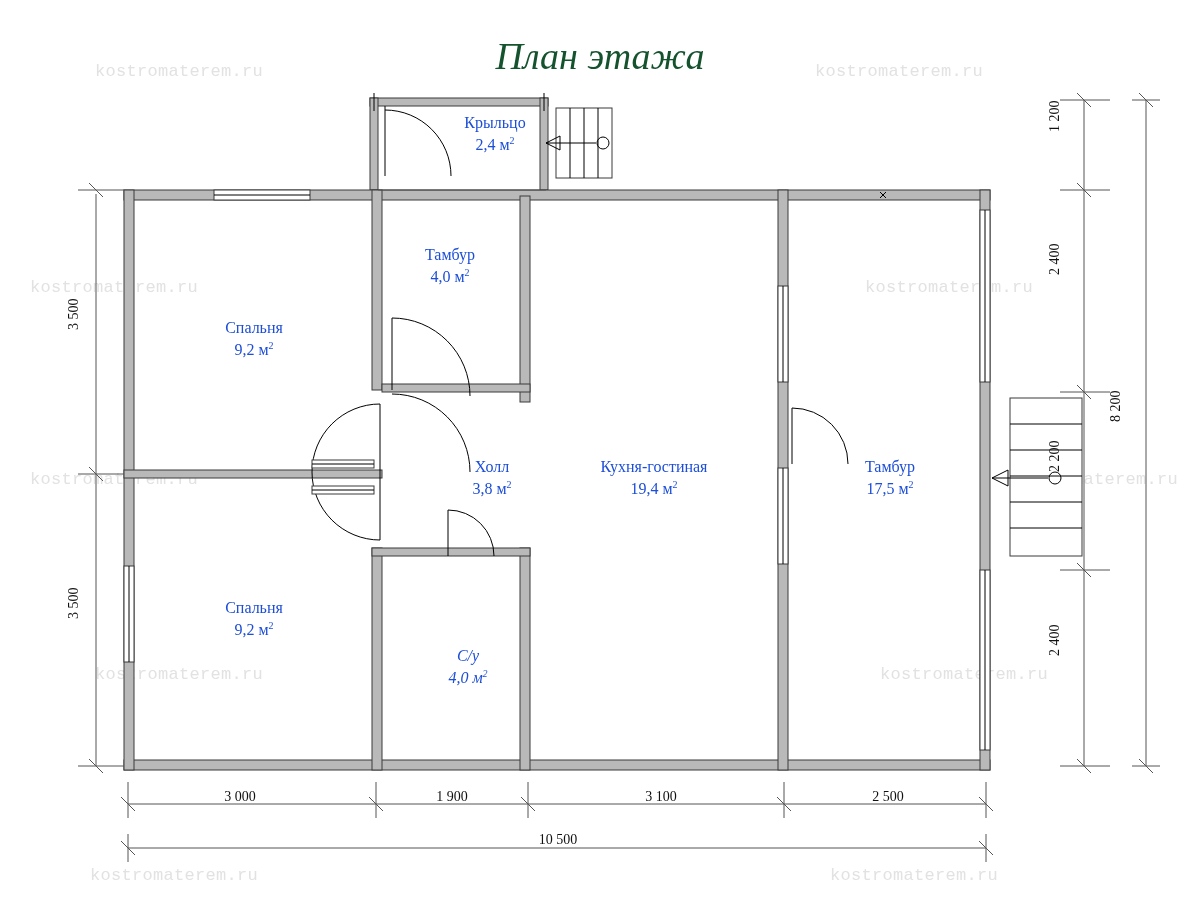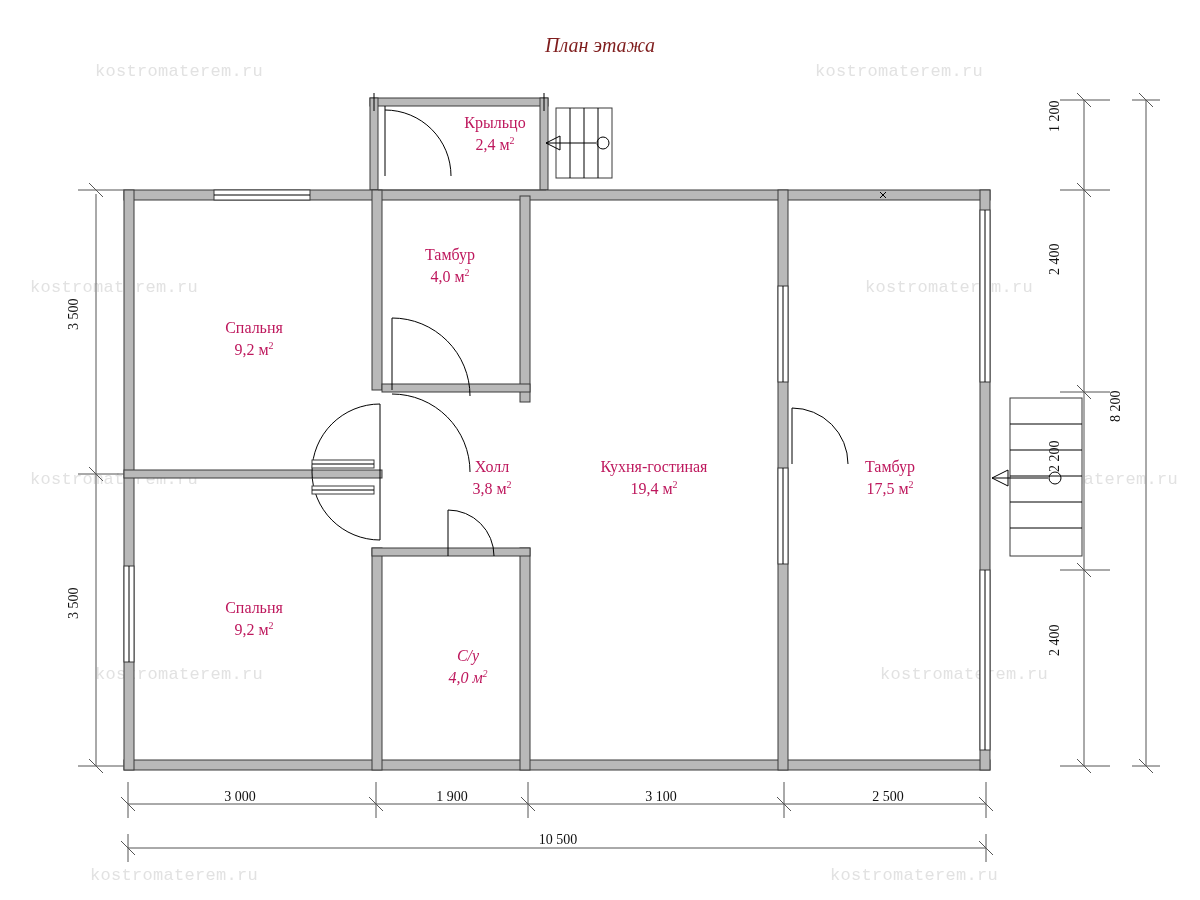--- a/index.html
+++ b/index.html
@@ -23,33 +23,33 @@
     letter-spacing:.3px;
     pointer-events:none;
     user-select:none;
   }
 
   
   .title{
     position:absolute;
     left:0;right:0;top:34px;
     text-align:center;
-    font-size:20px;
+    font-size:38px;
     font-style:italic;
     font-family:"Liberation Serif", serif;
-    color:#7f1d1d;
+    color:#14532d;
   }
 
   
   .room{
     position:absolute;
     text-align:center;
     font-family:"Liberation Serif", serif;
     font-size:16px;
-    color:#be185d;
+    color:#1d4ed8;
     line-height:1.35;
     white-space:nowrap;
     transform:translateX(-50%);
   }
   .room .nm{display:block;}
   .room .ar{display:block;text-align:center;}
   .room sup{font-size:10px;vertical-align:super;}
 
   
   .dim{

